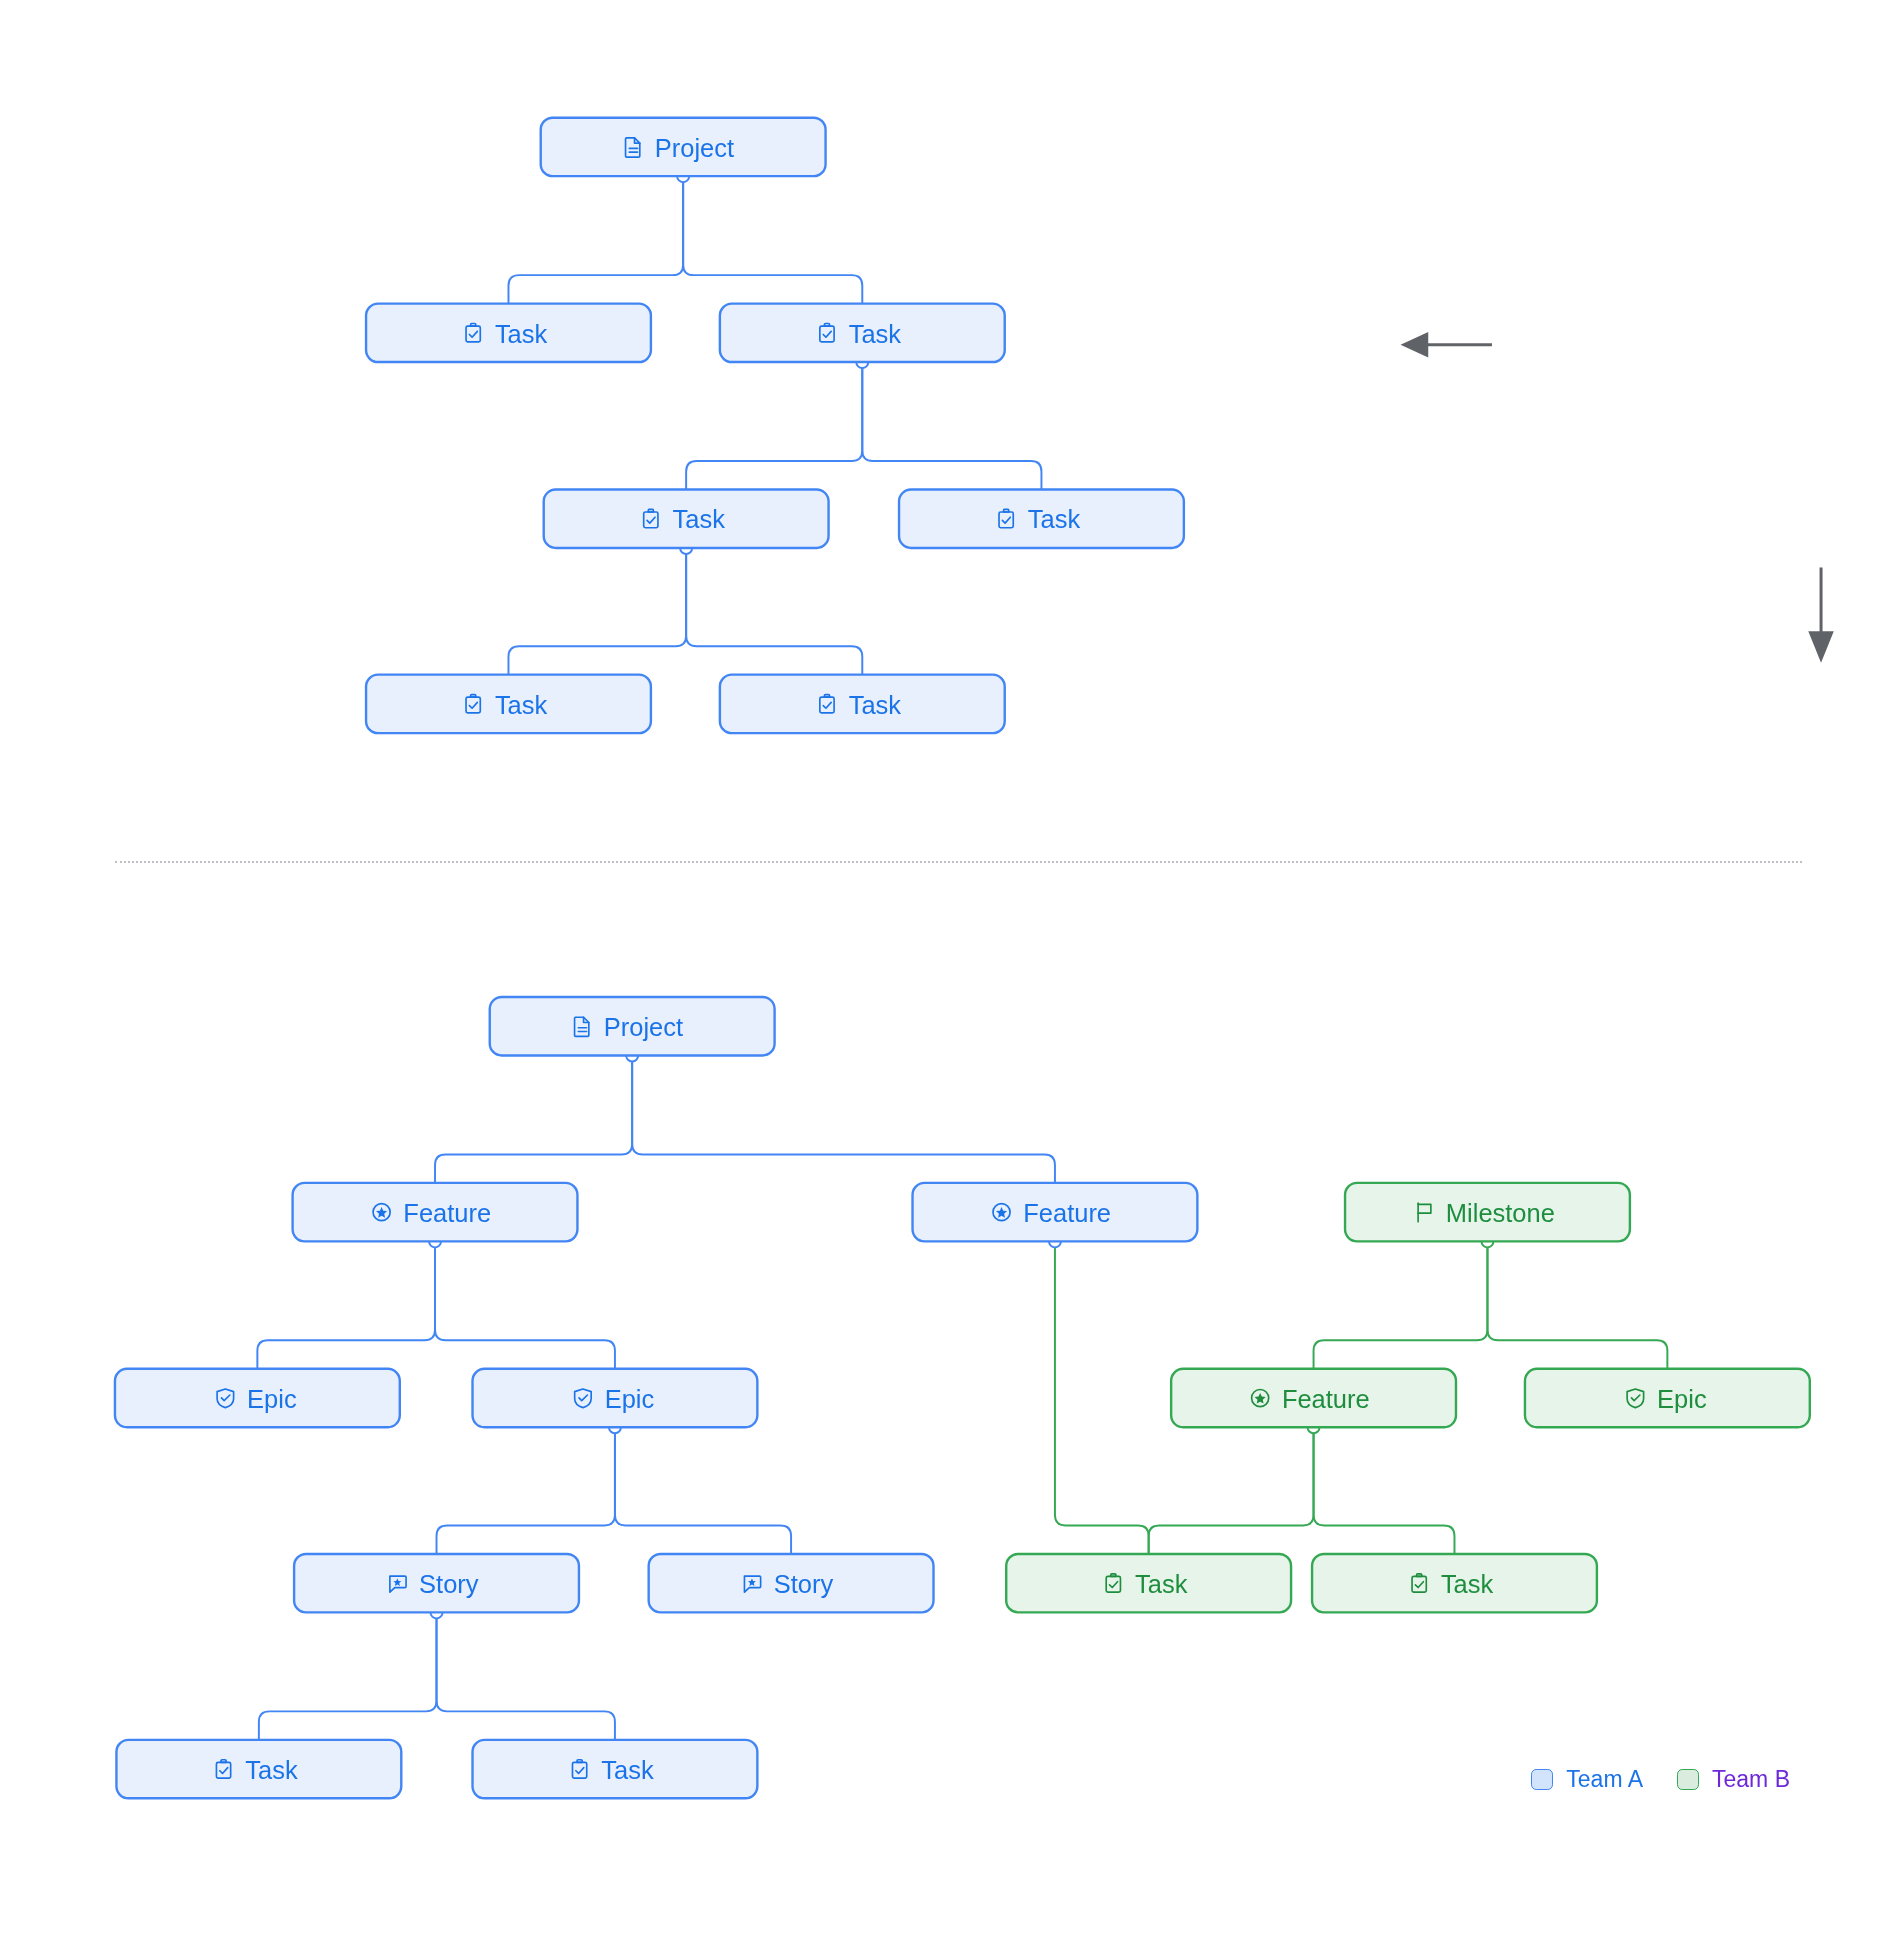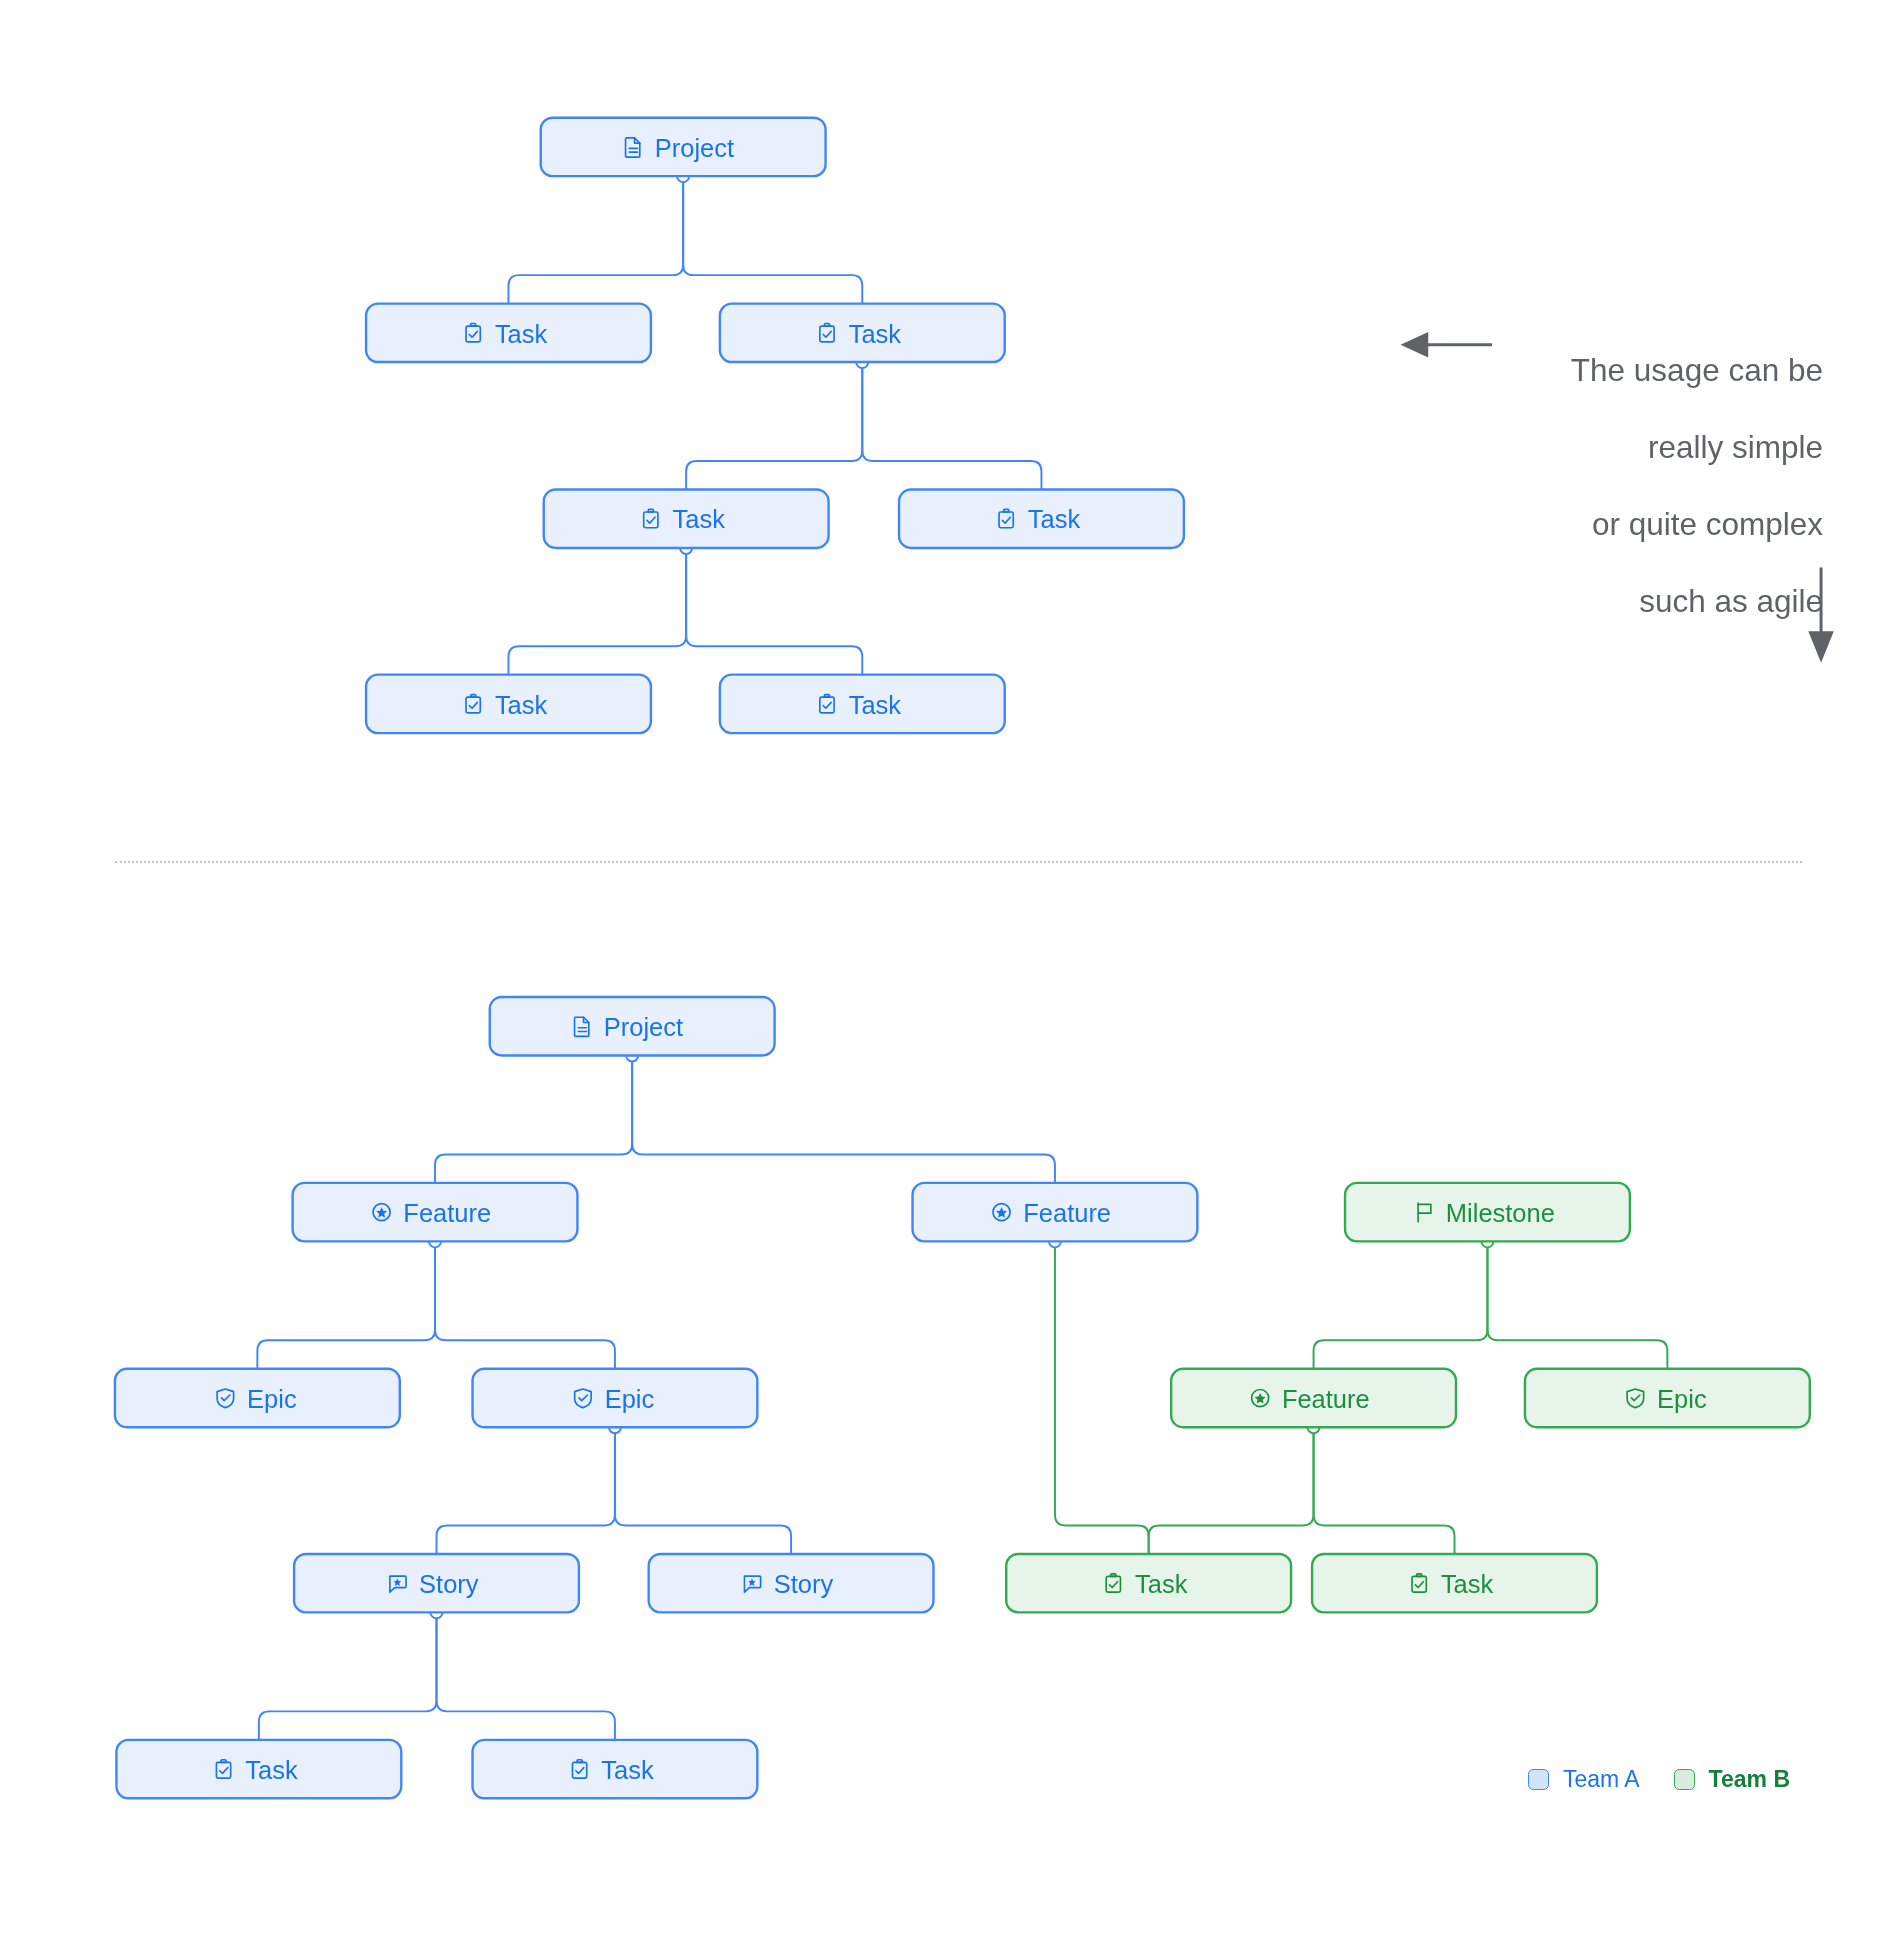--- a/index.html
+++ b/index.html
@@ -46,21 +46,21 @@
     height:0;
     border-top:2.2px dotted #bdc1c6;
   }
   .legend{position:absolute;display:flex;align-items:center;gap:34px;}
   .legend-item{display:flex;align-items:center;gap:13.5px;}
   .legend-swatch{width:19.5px;height:19.5px;border-radius:5.2px;border-width:1.8px;border-style:solid;}
   .legend-swatch.blue{background:#d2e3fc;border-color:#4285f4;}
   .legend-swatch.green{background:#d9ecdd;border-color:#34a853;}
   .legend-label{font-size:23px;font-family:"Liberation Sans",sans-serif;}
   .legend-label.blue{color:#1a73e8;}
-  .legend-label.green{color:#15803d;font-weight:bold;}
+  .legend-label.green{color:#6d28d9;}
 </style>
 </head>
 <body>
 
 <div id="stage">
 
   <svg class="layer" id="svg-simple" viewBox="0 0 2532 2608">
       <path class="edge blue" d="M 906 235 L 906 353 Q 906 367 892 367 L 687 367 Q 673 367 673 381 L 673 405"></path>
       <path class="edge blue" d="M 906 235 L 906 353 Q 906 367 920 367 L 1131 367 Q 1145 367 1145 381 L 1145 405"></path>
       <circle class="dot blue" cx="906" cy="235" r="8"></circle>
@@ -268,26 +268,20 @@
         <rect class="node-rect blue" x="625" y="2321" width="380" height="78" rx="16"></rect>
         <g transform="translate(752.88,2345) scale(1.0)">
           <rect class="ico blue" x="5.5" y="6" width="19" height="21" rx="2.2"></rect>
               <path class="ico blue" d="M11.5 6 V4.2 a1.6 1.6 0 0 1 1.6 -1.6 h3.8 A1.6 1.6 0 0 1 18.5 4.2 V6 Z"></path>
               <path class="ico blue" d="M10 17.2 l3.6 3.6 L20.6 13"></path>
         </g>
         <text class="node-label blue" x="796.88" y="2361">Task</text>
       </g>
     </svg>
 
-  <div class="anno-text" style="right:79px;top:313px;width:480px;">
-    <span>The usage can be</span><br>
-    <span>really simple</span><br>
-    <span>or quite complex</span><br>
-    <span>such as agile</span>
-  </div>
 
   <svg class="layer" viewBox="0 0 2532 2608">
     <g>
       <line x1="1880" y1="460" x2="1985" y2="460" stroke="#5f6368" stroke-width="4"></line>
       <polygon points="1863,460 1900,443 1900,477" fill="#5f6368"></polygon>
     </g>
     <g>
       <line x1="2424" y1="757" x2="2424" y2="855" stroke="#5f6368" stroke-width="4"></line>
       <polygon points="2424,884 2407,842 2441,842" fill="#5f6368"></polygon>
     </g>

